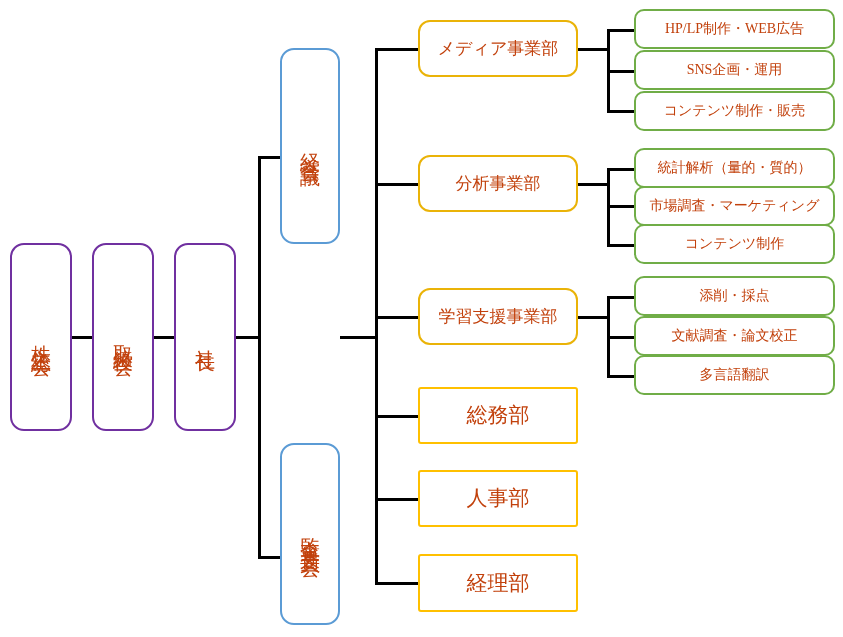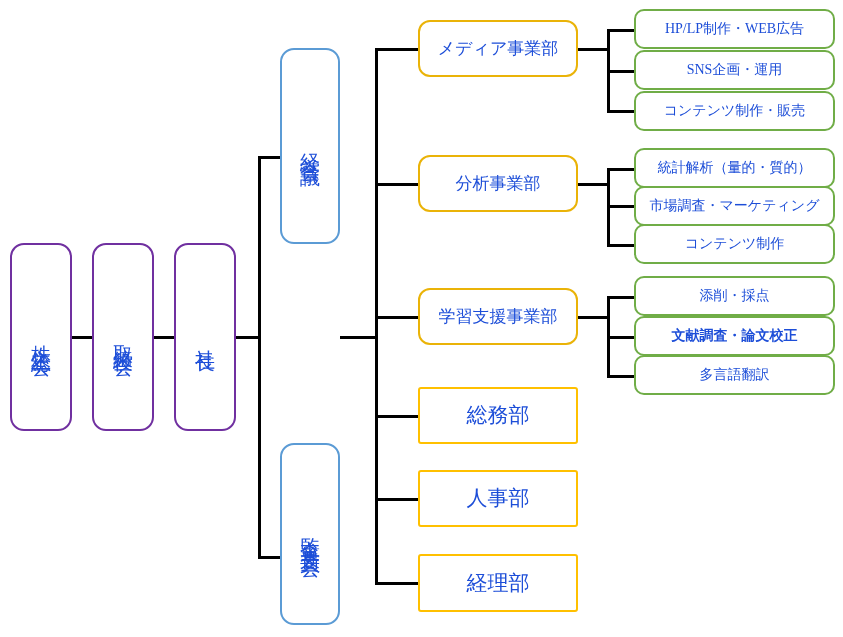--- a/index.html
+++ b/index.html
@@ -18,21 +18,21 @@
     overflow: hidden;
   }
   .node {
     position: absolute;
     box-sizing: border-box;
     background: #ffffff;
     display: flex;
     align-items: center;
     justify-content: center;
     text-align: center;
-    color: #1d4ed8;
+    color: #c2410c;
     line-height: 1.15;
   }
   
   .node.purple {
     border: 2px solid #7030a0;
     border-radius: 14px;
     writing-mode: vertical-rl;
     text-orientation: upright;
     font-size: 20px;
     letter-spacing: 4px;
@@ -128,16 +128,16 @@
 
   <div class="node leaf" style="left:634px; top:9px; width:201px; height:40px;">HP/LP制作・WEB広告</div>
   <div class="node leaf" style="left:634px; top:50px; width:201px; height:40px;">SNS企画・運用</div>
   <div class="node leaf" style="left:634px; top:91px; width:201px; height:40px;">コンテンツ制作・販売</div>
 
   <div class="node leaf" style="left:634px; top:148px; width:201px; height:40px;">統計解析（量的・質的）</div>
   <div class="node leaf" style="left:634px; top:186px; width:201px; height:40px;">市場調査・マーケティング</div>
   <div class="node leaf" style="left:634px; top:224px; width:201px; height:40px;">コンテンツ制作</div>
 
   <div class="node leaf" style="left:634px; top:276px; width:201px; height:40px;">添削・採点</div>
-  <div class="node leaf" style="left:634px; top:316px; width:201px; height:40px;font-weight:bold;">文献調査・論文校正</div>
+  <div class="node leaf" style="left:634px; top:316px; width:201px; height:40px;">文献調査・論文校正</div>
   <div class="node leaf" style="left:634px; top:355px; width:201px; height:40px;">多言語翻訳</div>
 
 </div>
 
 </body></html>

